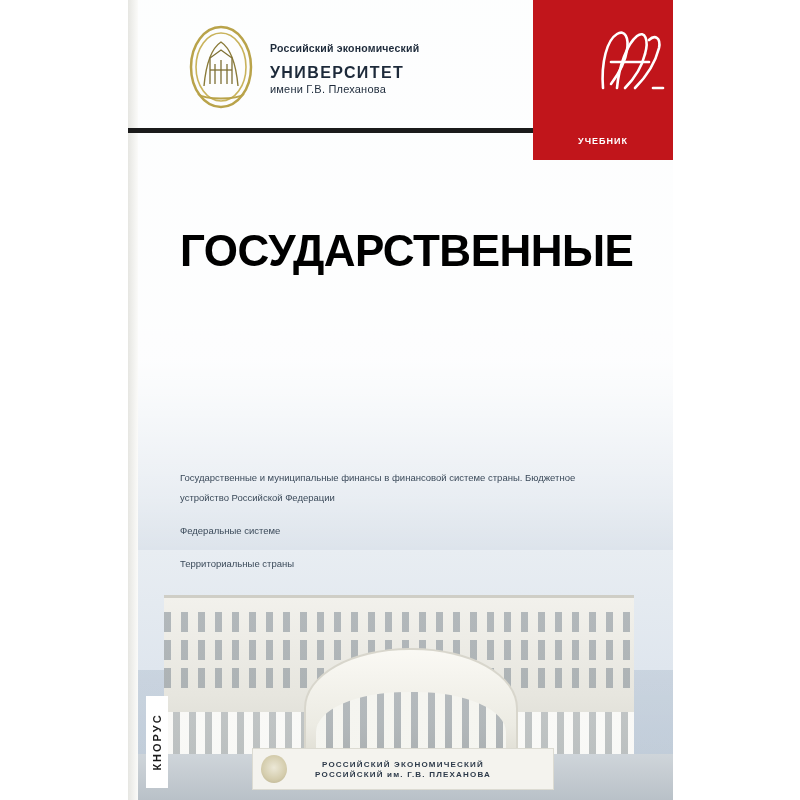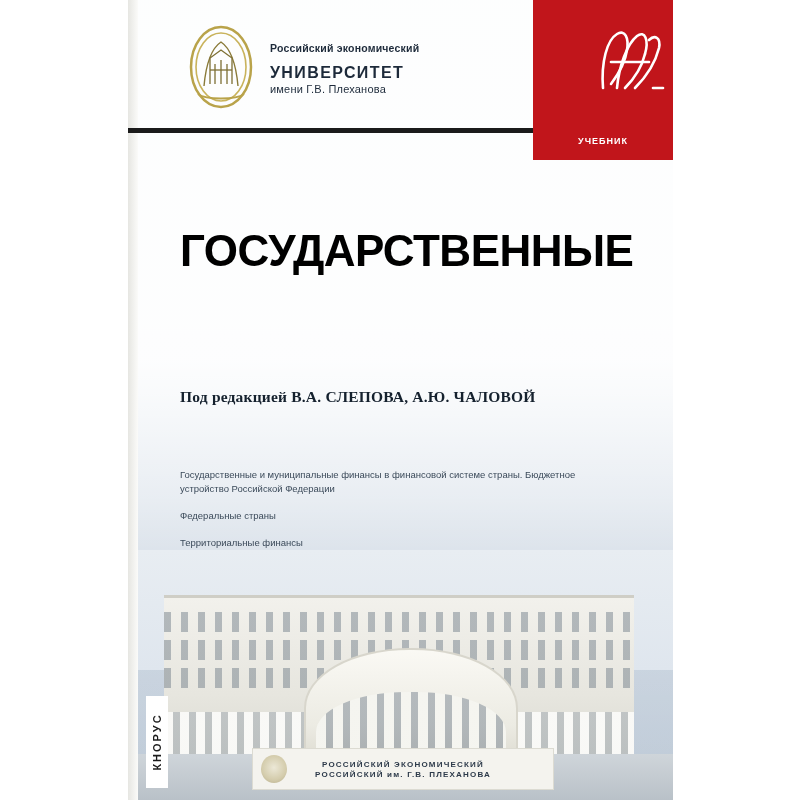--- a/index.html
+++ b/index.html
@@ -250,21 +250,21 @@
     letter-spacing: 0.2px;
   }
 
   .toc {
     position: absolute;
     left: 52px;
     top: 468px;
     width: 400px;
     color: #3b4a5a;
     font-size: 9.5px;
-    line-height: 14px;
+    line-height: 20px;
   }
   .toc .item { margin-bottom: 13px; }
 
   
   .publisher {
     position: absolute;
     left: 18px;
     bottom: 12px;
     width: 22px;
     height: 92px;
@@ -361,26 +361,25 @@
         <div class="l1">Российский экономический</div>
         <div class="l2">УНИВЕРСИТЕТ</div>
         <div class="l3">имени Г.В. Плеханова</div>
       </div>
     </div>
 
     <div class="title">
       <span class="ln">ГОСУДАРСТВЕННЫЕ</span>
     </div>
 
-    <div class="editors">Под редакцией В.А. СЛЕПОВА, А.Ю. ЧАЛОВОЙ</div>
 
     <div class="toc">
       <div class="item">Государственные и муниципальные финансы в финансовой системе страны. Бюджетное устройство Российской Федерации</div>
-      <div class="item">Федеральные страны</div>
-      <div class="item">Территориальные финансы</div>
+      <div class="item">Федеральные системе</div>
+      <div class="item">Территориальные страны</div>
     </div>
 
     <div class="publisher">
       <span>КНОРУС</span>
     </div>
 
   </div>
 </div>
 
 </body></html>

